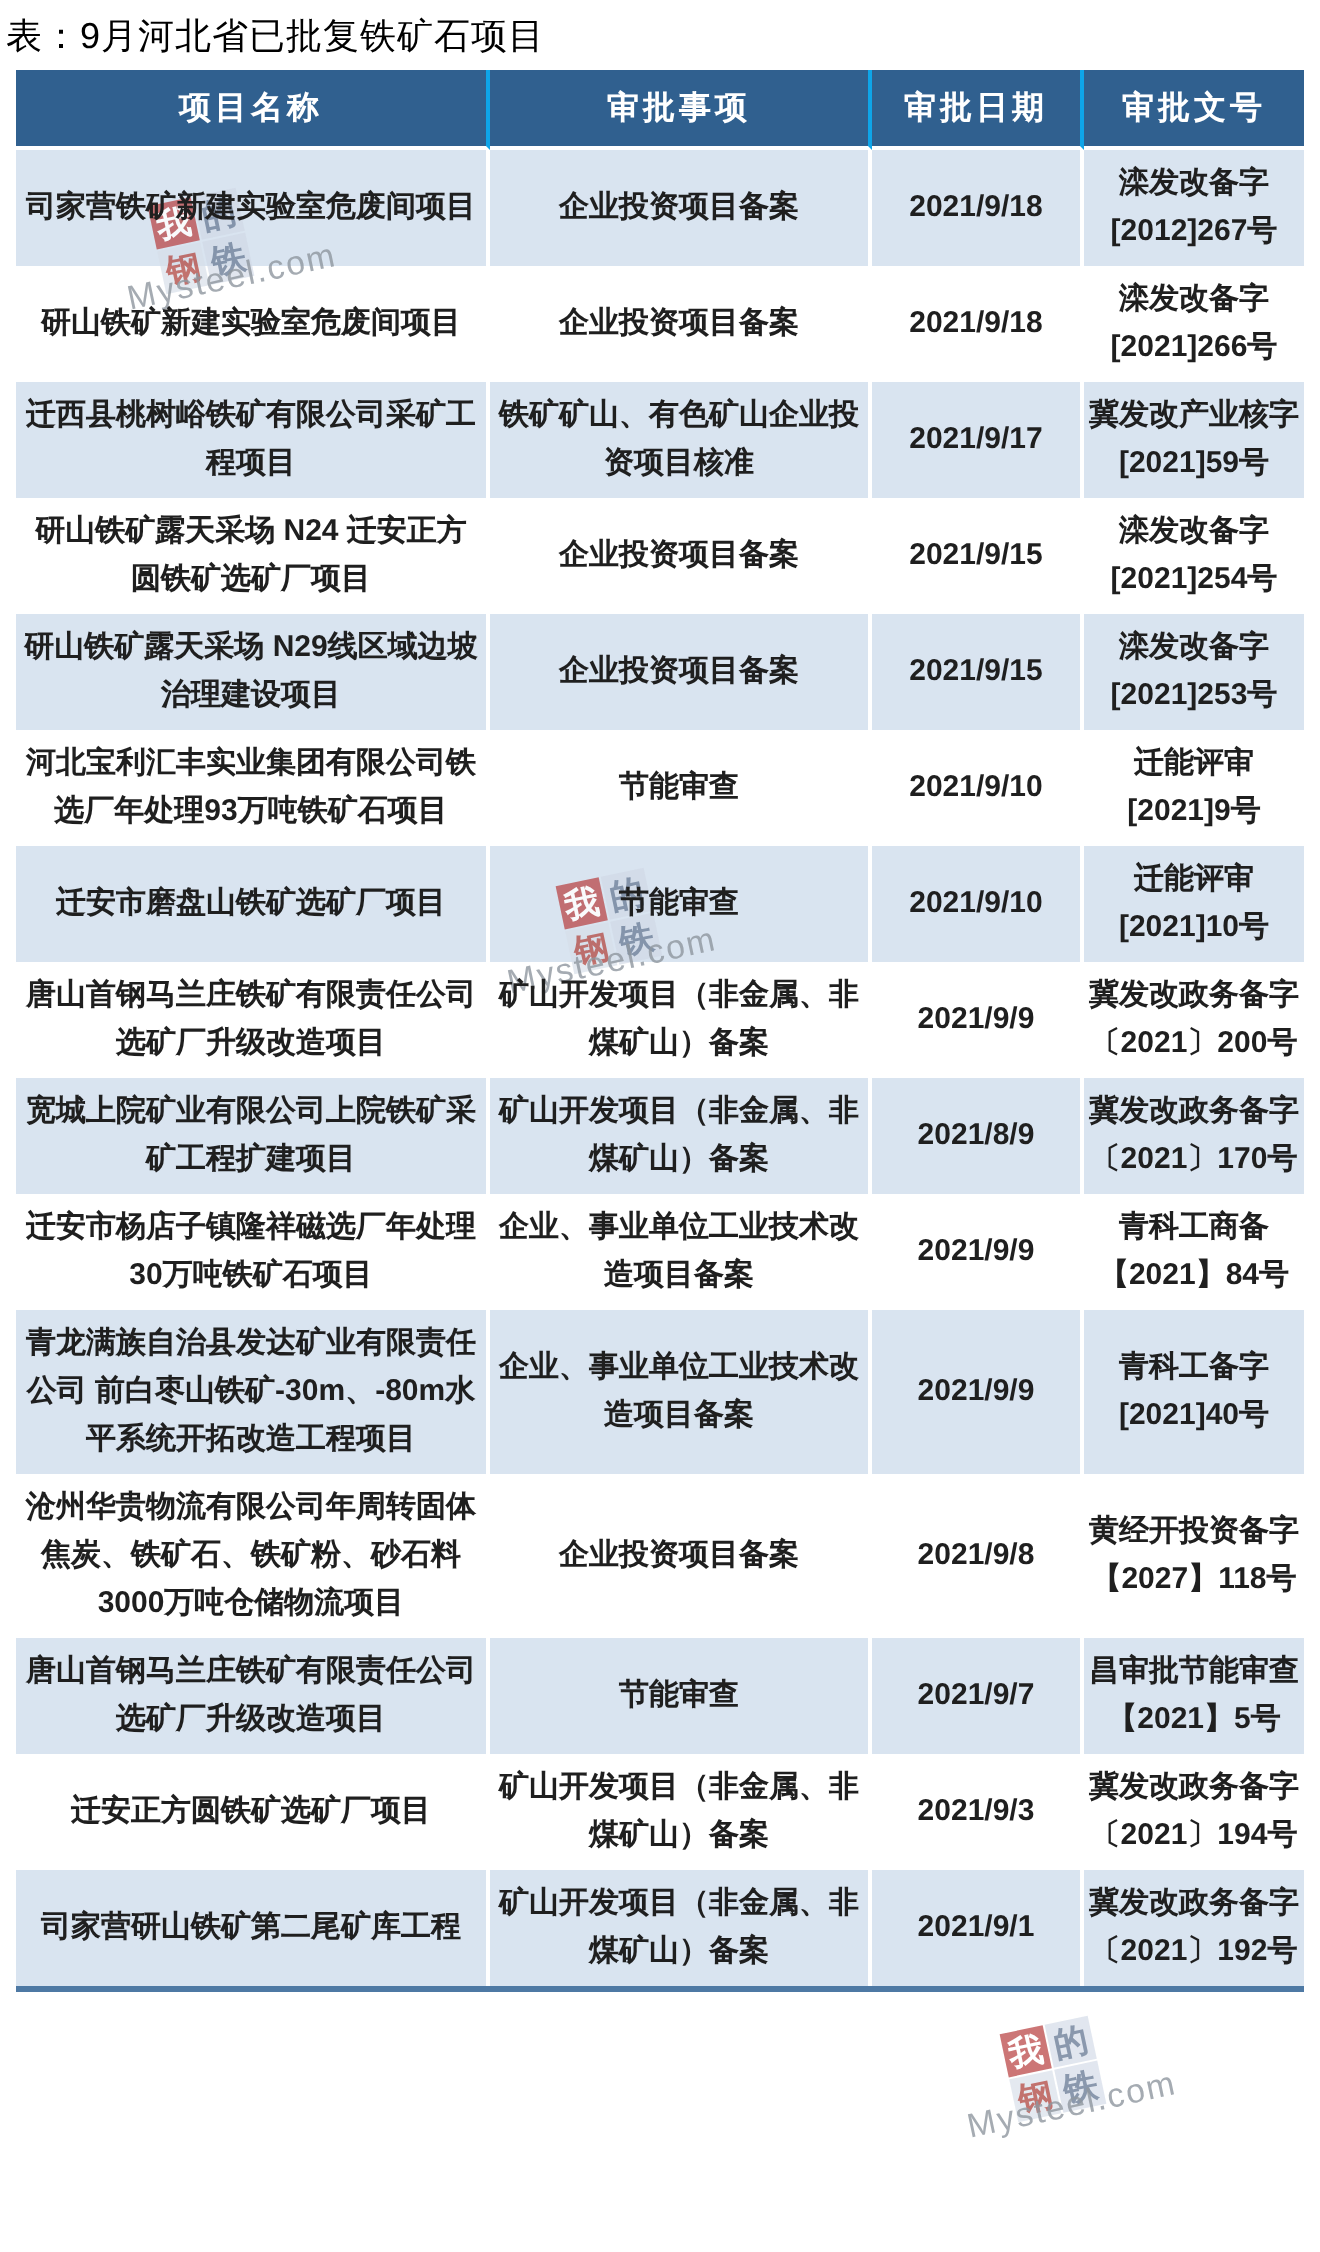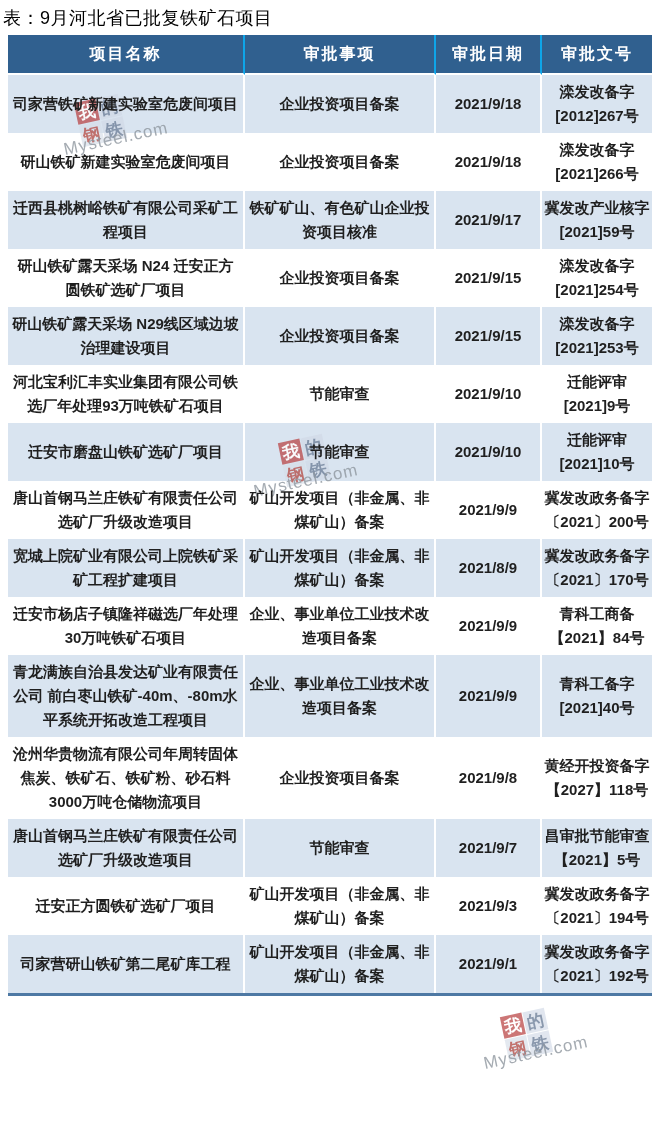--- a/index.html
+++ b/index.html
@@ -148,21 +148,21 @@
     <td class="c-date"><span>2021/8/9</span></td>
     <td class="c-doc"><span>冀发改政务备字〔2021〕170号</span></td>
   </tr>
         <tr>
     <td class="c-name"><span>迁安市杨店子镇隆祥磁选厂年处理30万吨铁矿石项目</span></td>
     <td class="c-item"><span>企业、事业单位工业技术改造项目备案</span></td>
     <td class="c-date"><span>2021/9/9</span></td>
     <td class="c-doc"><span>青科工商备【2021】84号</span></td>
   </tr>
         <tr>
-    <td class="c-name"><span>青龙满族自治县发达矿业有限责任公司 前白枣山铁矿-40m、-80m水平系统开拓改造工程项目</span></td>
+    <td class="c-name"><span>青龙满族自治县发达矿业有限责任公司 前白枣山铁矿-30m、-80m水平系统开拓改造工程项目</span></td>
     <td class="c-item"><span>企业、事业单位工业技术改造项目备案</span></td>
     <td class="c-date"><span>2021/9/9</span></td>
     <td class="c-doc"><span>青科工备字[2021]40号</span></td>
   </tr>
         <tr>
     <td class="c-name"><span>沧州华贵物流有限公司年周转固体焦炭、铁矿石、铁矿粉、砂石料3000万吨仓储物流项目</span></td>
     <td class="c-item"><span>企业投资项目备案</span></td>
     <td class="c-date"><span>2021/9/8</span></td>
     <td class="c-doc"><span>黄经开投资备字【2027】118号</span></td>
   </tr>

